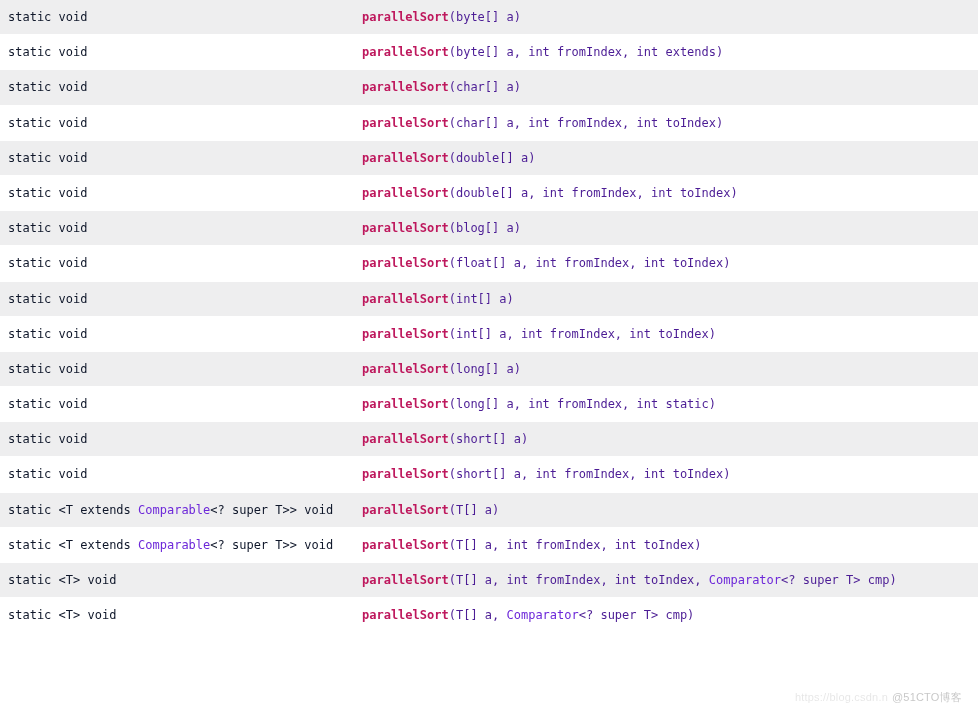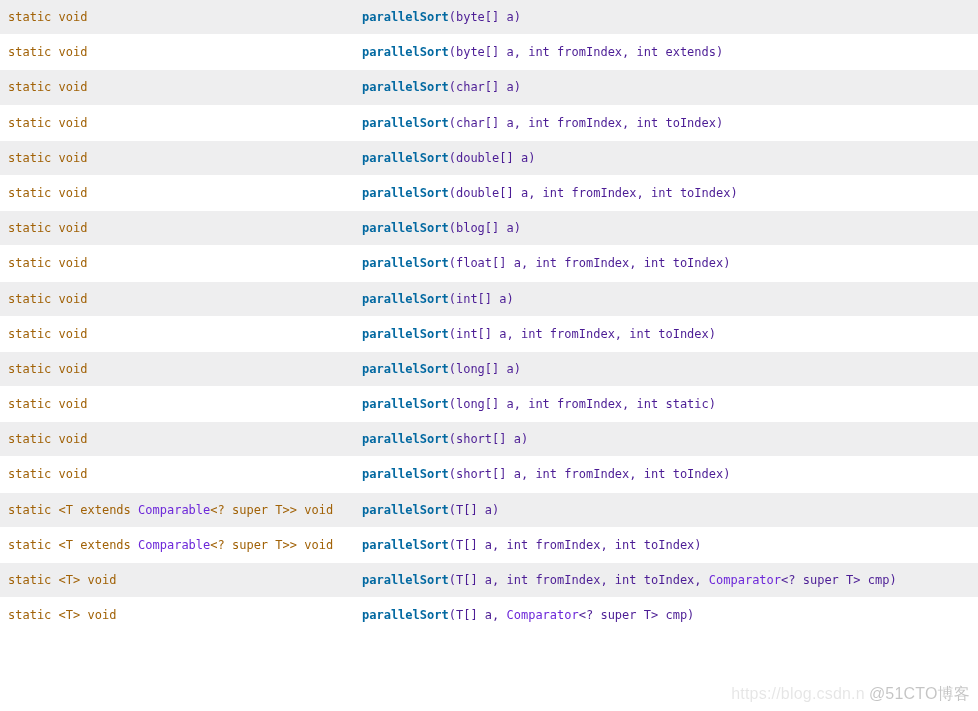--- a/index.html
+++ b/index.html
@@ -22,30 +22,30 @@
   tr.alt td { background: #eeeeef; }
   tr td {
     background: #ffffff;
     padding: 9px 6px 9px 8px;
     vertical-align: top;
     line-height: 1.35;
     white-space: normal;
     word-wrap: break-word;
   }
   tr + tr td { border-top: 1px solid #ffffff; } 
-  .link { color: #0369a1; font-weight: bold; }
+  .link { color: #be185d; font-weight: bold; }
   .type { color: #6d28d9; }
-  .mod  { color: #a16207; text-align: right; }
+  .mod  { color: #0f172a; text-align: right; }
   .sig  { color: #4c1d95; }
   .watermark {
     position: fixed;
-    right: 8px;
+    right: 16px;
     bottom: 6px;
     font-family: Arial, sans-serif;
-    font-size: 16px;
+    font-size: 11px;
     color: rgba(0,0,0,0.23);
     pointer-events: none;
     letter-spacing: 0.2px;
   }
   .watermark .faint { color: rgba(0,0,0,0.10); margin-right: 4px; }
 </style>
 </head>
 <body>
 
 <table>

